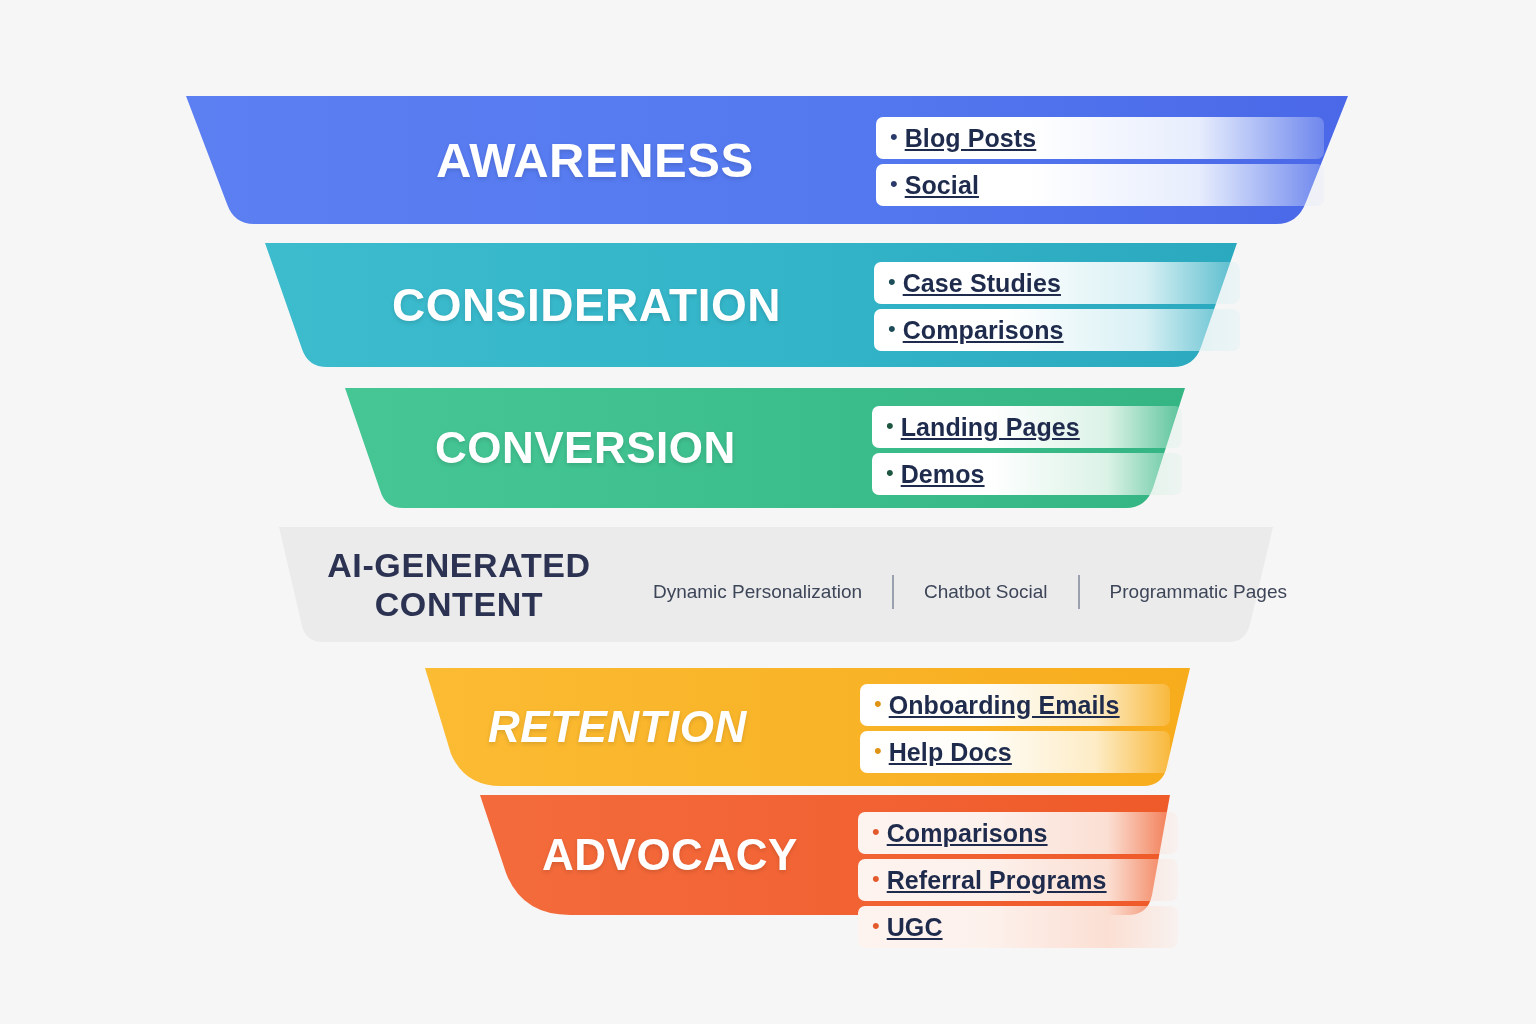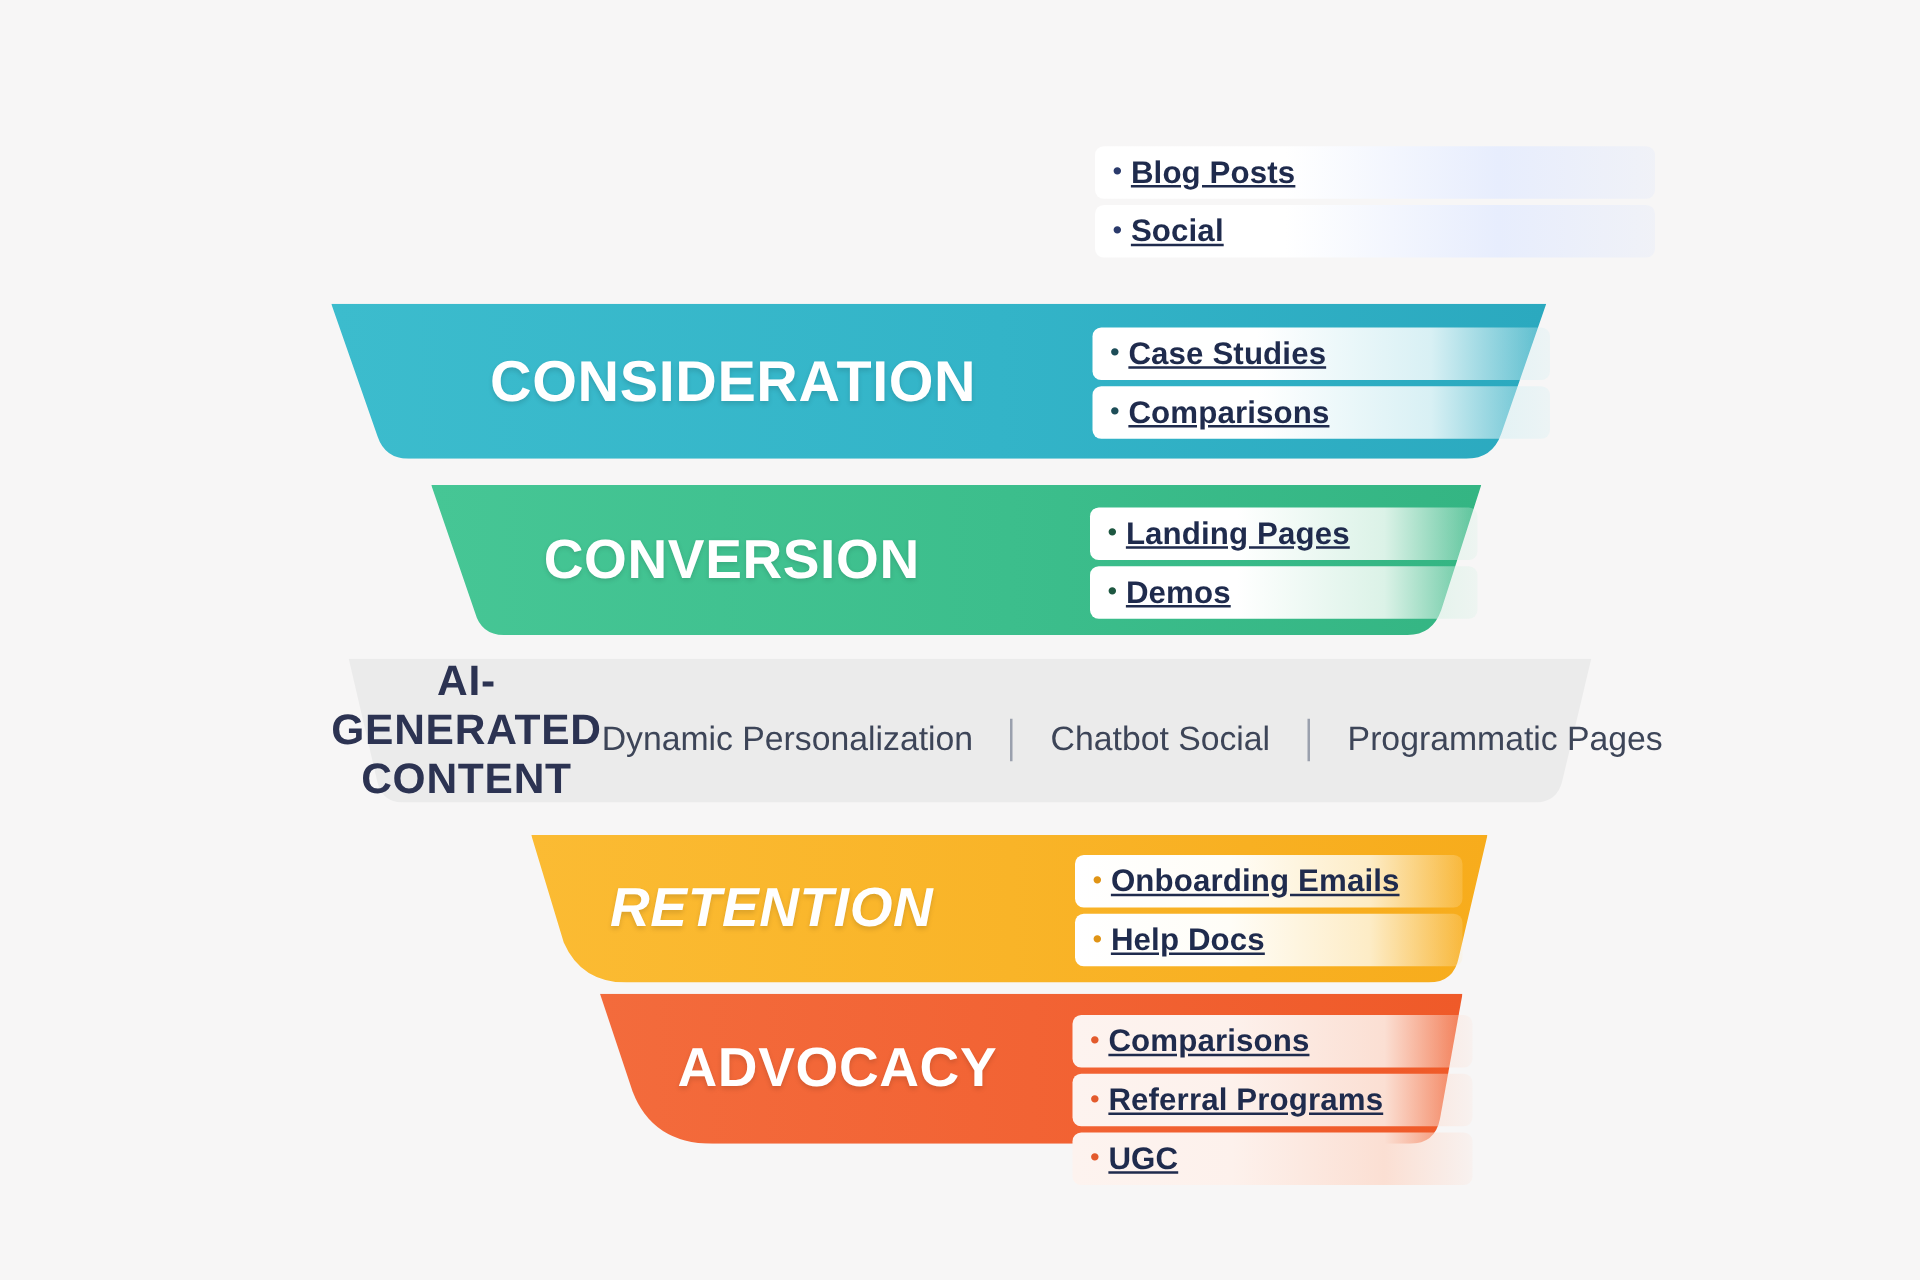--- a/index.html
+++ b/index.html
@@ -108,38 +108,55 @@
     font-family: "Liberation Sans", sans-serif;
   }
   #ai-subitems {
     display: flex;
     align-items: center;
     justify-content: center;
     margin-top: 14px;
   }
   .ai-sub {
     color: #3d4558;
-    font-size: 27px;
+    font-size: 19px;
     font-weight: 400;
     white-space: nowrap;
     font-family: "Liberation Sans", sans-serif;
   }
   .ai-divider {
     width: 2px;
     height: 34px;
     background: #9aa0ad;
     margin: 0 30px;
     flex: none;
   }
 </style>
 </head>
 <body>
 
 <div id="funnel-canvas">
 
+  <div class="band" id="band-awareness" style="left:186px; top:96px; width:1162px; height:128px;">
+    <div class="band-shape">
+      <svg viewBox="0 0 1162 128" preserveAspectRatio="none">
+        <defs>
+          <linearGradient id="gradAwareness" x1="0" y1="0" x2="1" y2="0">
+            <stop offset="0%" stop-color="#5c7ff2"></stop>
+            <stop offset="55%" stop-color="#5479ef"></stop>
+            <stop offset="100%" stop-color="#4a68e8"></stop>
+          </linearGradient>
+        </defs>
+        <path d="M0,0 L1162,0 L1120,106 Q1112,128 1090,128 L68,128 Q48,128 41,108 Z" fill="url(#gradAwareness)"></path>
+      </svg>
+    </div>
+    <div class="band-inner">
+      <div class="stage-label" style="font-size:49px; margin-left:250px;">AWARENESS</div>
+    </div>
+  </div>
   <div class="chips" style="left:876px; top:117px; width:448px; gap:5px;">
     <div class="chip" style="height:42px; background:linear-gradient(90deg, #ffffff 0%, #ffffff 34%, #e7edfd 72%, rgba(219,228,251,0.25) 100%);">
       <span class="chip-bullet" style="color:#2a3a6b;">•</span>
       <span class="chip-text">Blog Posts</span>
     </div>
     <div class="chip" style="height:42px; background:linear-gradient(90deg, #ffffff 0%, #ffffff 34%, #e7edfd 72%, rgba(219,228,251,0.25) 100%);">
       <span class="chip-bullet" style="color:#2a3a6b;">•</span>
       <span class="chip-text">Social</span>
     </div>
   </div>

